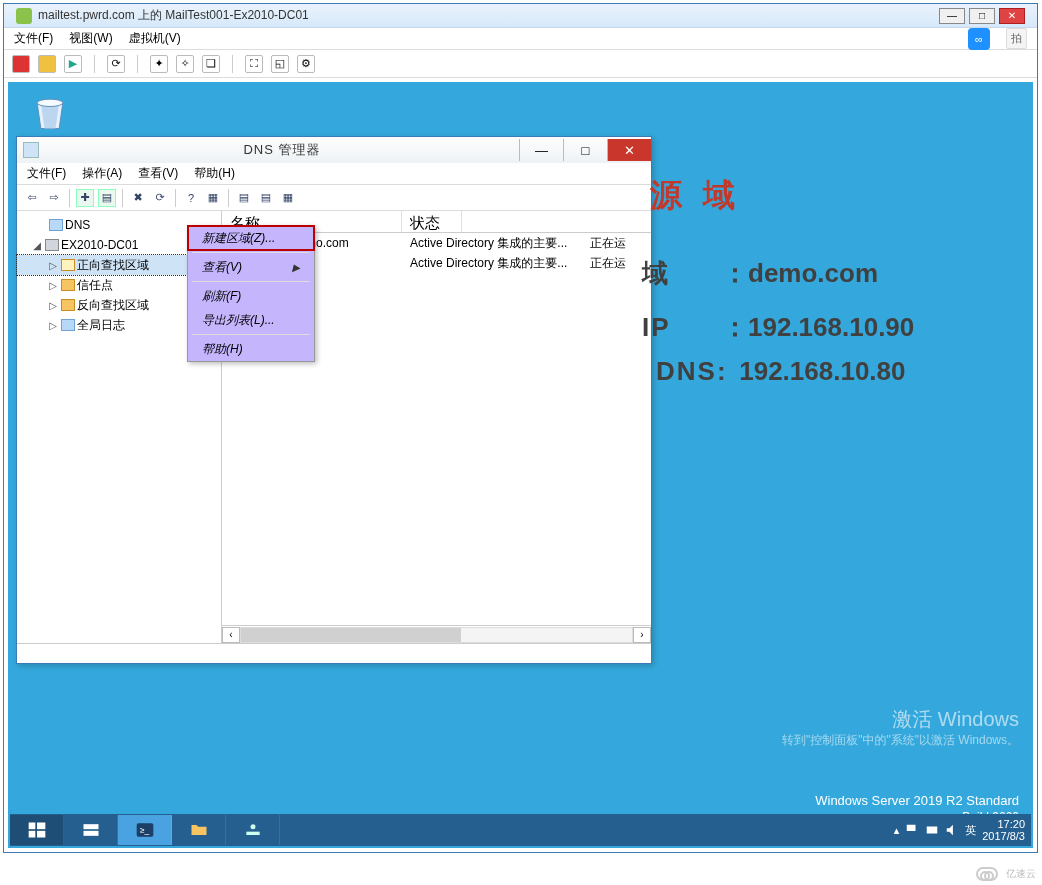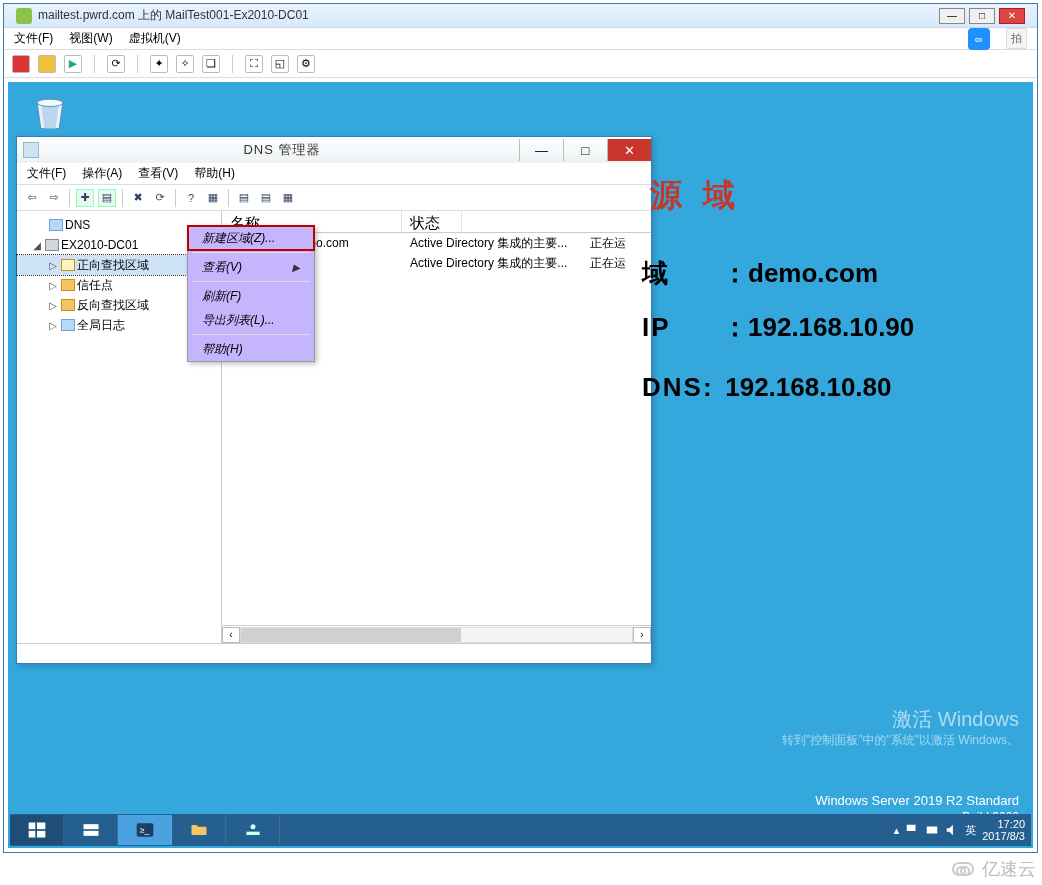--- a/index.html
+++ b/index.html
@@ -73,45 +73,45 @@
 
   
   .ctx { position:absolute; left:170px; top:88px; width:128px; background:#c4b5fd; border:1px solid #999; box-shadow:2px 2px 5px rgba(0,0,0,.25); font-size:12px; z-index:5;font-style:italic;}
   .ctx-item { height:24px; display:flex; align-items:center; padding:0 14px; justify-content:space-between; }
   .ctx-item.hl { outline:2px solid #b00; outline-offset:-1px; }
   .ctx-sep { height:1px; background:#ddd; margin:2px 4px; }
   .ctx-arrow{ font-size:10px; color:#333;}
 
   
   .annot { position:absolute; left:640px; top:90px; color:#c0392b; font-weight:bold; letter-spacing:6px; font-size:32px; }
-  .annot-line { position:absolute; left:632px; color:#000000; font-weight:bold; font-size:26px; white-space:nowrap; }
+  .annot-line { position:absolute; left:632px; color:#404040; font-weight:bold; font-size:26px; white-space:nowrap; }
   .annot-line .lab{ letter-spacing:2px; display:inline-block; width:80px;}
   .annot-line.l2{ top:172px;}
   .annot-line.l3{ top:226px;}
-  .annot-line.l4{ top:288px;}
+  .annot-line.l4{ top:272px;margin-left:14px;}
 
   
   .wm { position:absolute; right:12px; top:622px; color:rgba(255,255,255,.6); font-size:20px; text-align:center; }
   .wm2 { position:absolute; right:12px; top:648px; color:rgba(255,255,255,.55); font-size:12px; text-align:right; }
   .wm3 { position:absolute; right:12px; bottom:38px; color:#fff; font-size:13px; text-align:right;}
   .wm4 { position:absolute; right:12px; bottom:22px; color:#fff; font-size:12px; text-align:right;}
 
   
   .taskbar { position:absolute; left:0; right:0; bottom:0; height:32px; background:#245f8f; display:flex; align-items:center; }
   .tbtn { width:54px; height:30px; display:flex; align-items:center; justify-content:center; color:#fff; font-size:16px; border-right:1px solid rgba(255,255,255,.1);}
   .tbtn.start{ background:#1e4e75;}
   .tbtn.sel{ background:#4aa3e0;}
   .tbtn svg{width:20px;height:20px;fill:#fff;}
   .taskbar .grow{flex:1}
   .tray { display:flex; align-items:center; gap:6px; color:#fff; font-size:11px; padding:0 6px;}
   .tray .clock{ text-align:right; line-height:12px; font-size:11px;}
   .tray-ico{width:14px;height:14px;}
 
   
-  .brand { position:absolute; right:6px; bottom:4px; display:flex; align-items:center; gap:8px; color:#bbb; font-size:18px; }
+  .brand { position:absolute; right:6px; bottom:4px; display:flex; align-items:center; gap:8px; color:#bbb; font-size:10px; }
   .brand-ico{ width:22px;height:14px; border:2px solid #ccc; border-radius:9px; position:relative;}
   .brand-ico:before{content:"";position:absolute;left:2px;top:2px;width:6px;height:6px;border:2px solid #ccc;border-radius:50%;}
   .brand-ico:after{content:"";position:absolute;right:2px;top:2px;width:6px;height:6px;border:2px solid #ccc;border-radius:50%;}
 </style>
 </head>
 <body>
 
 <div class="outer-window">
 
   <div class="outer-title">

